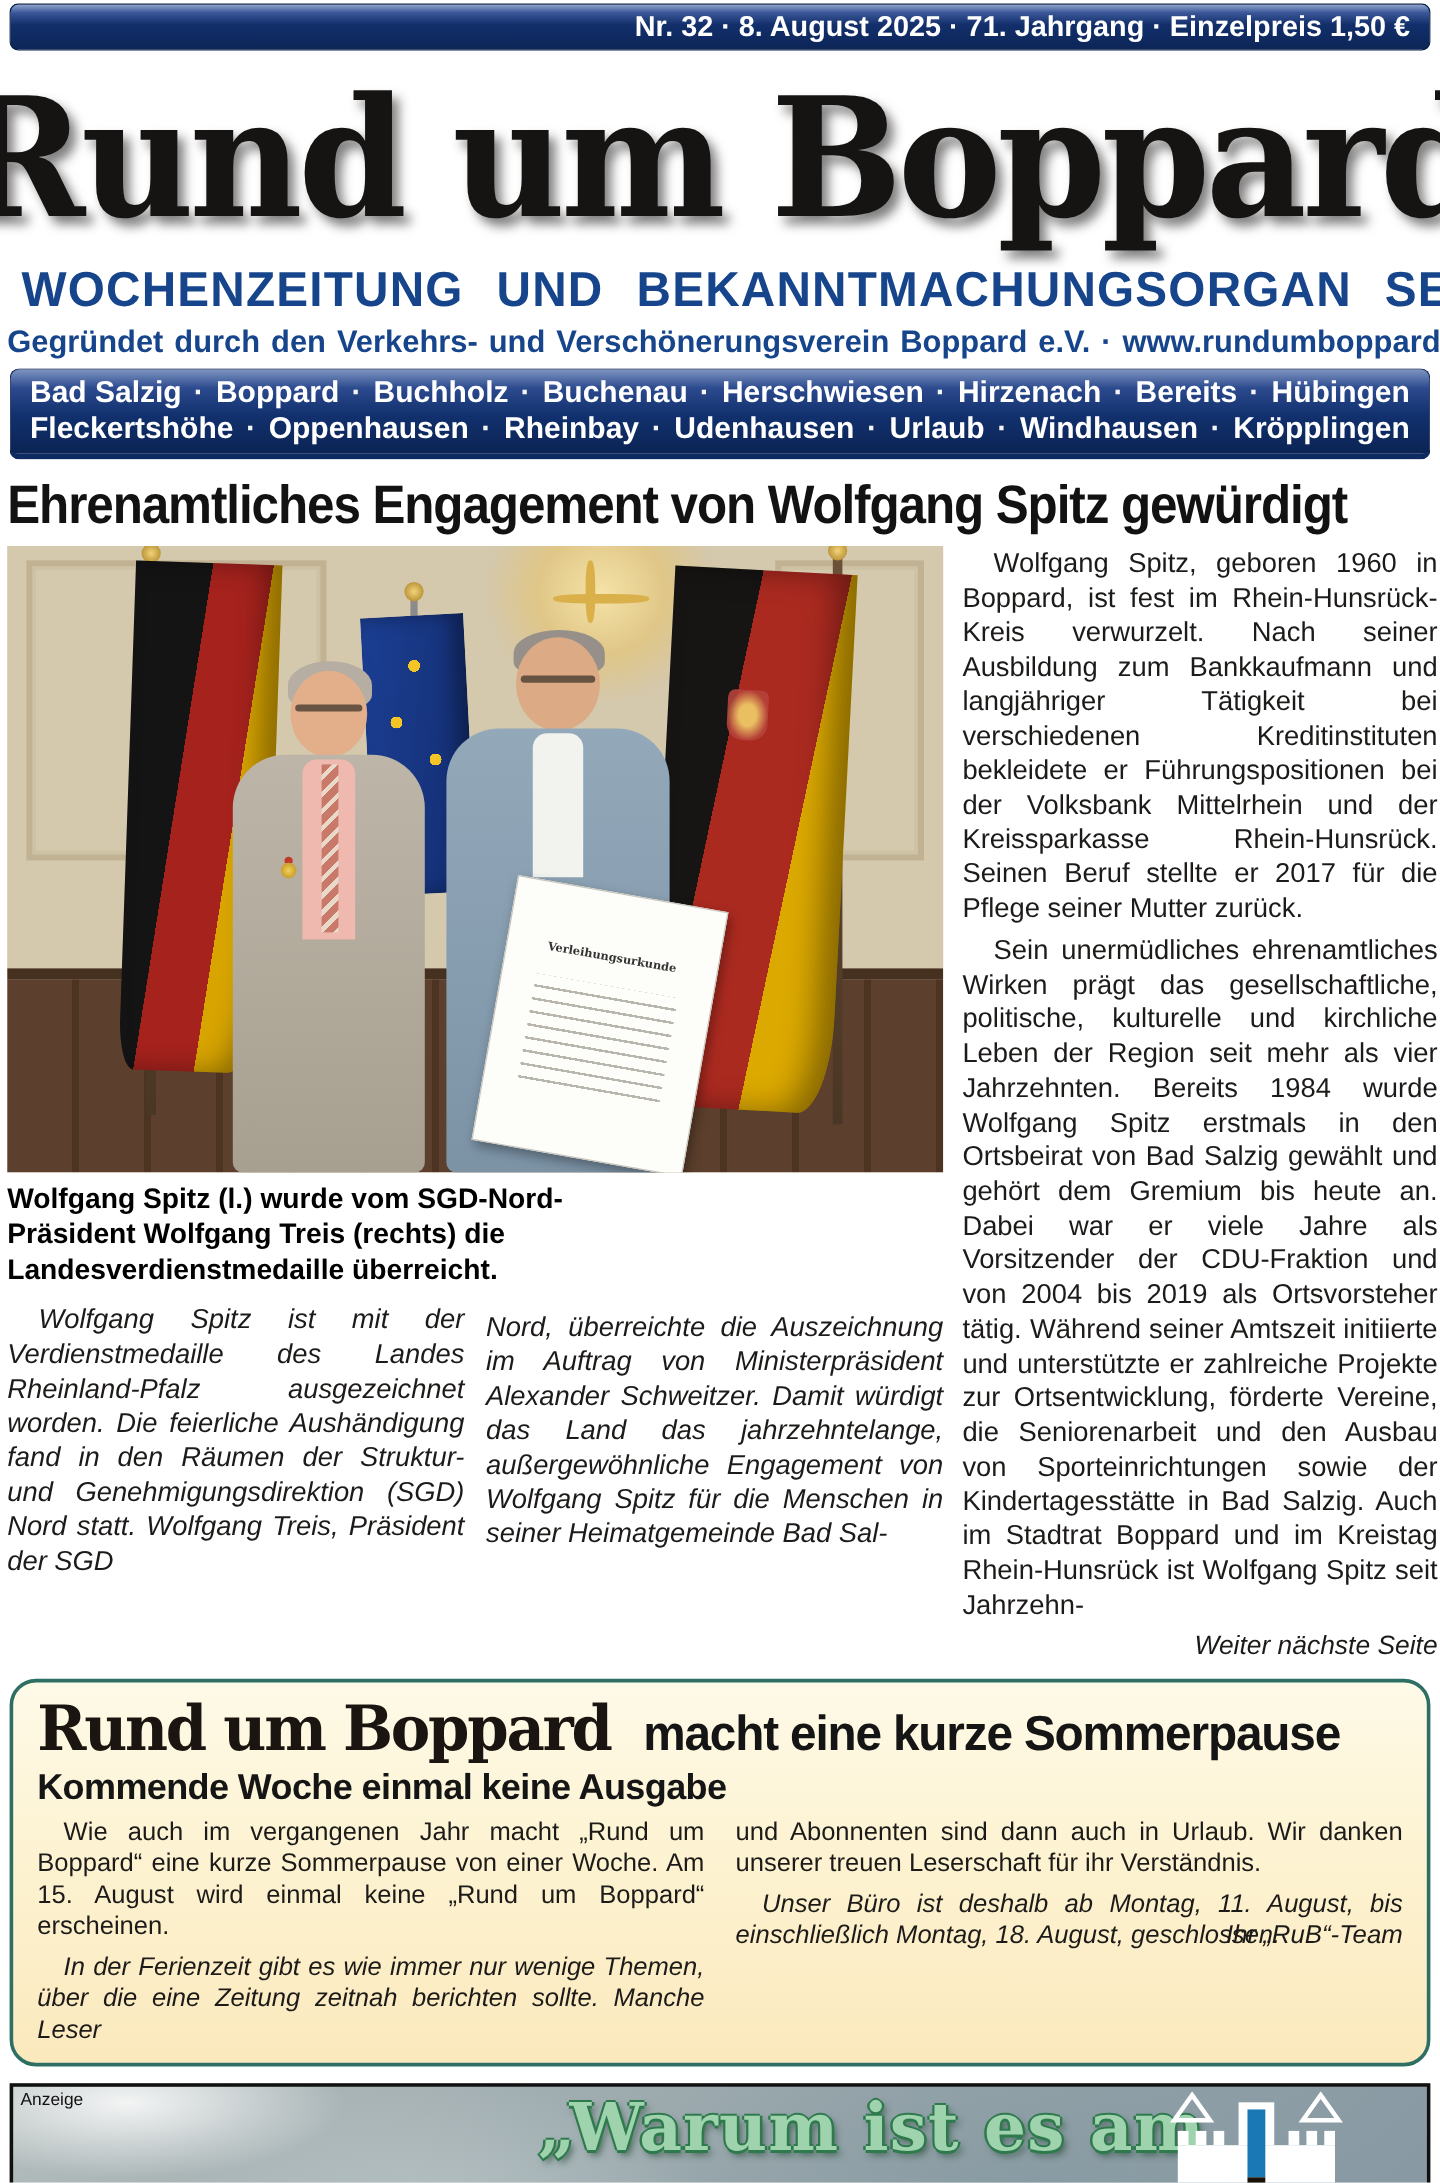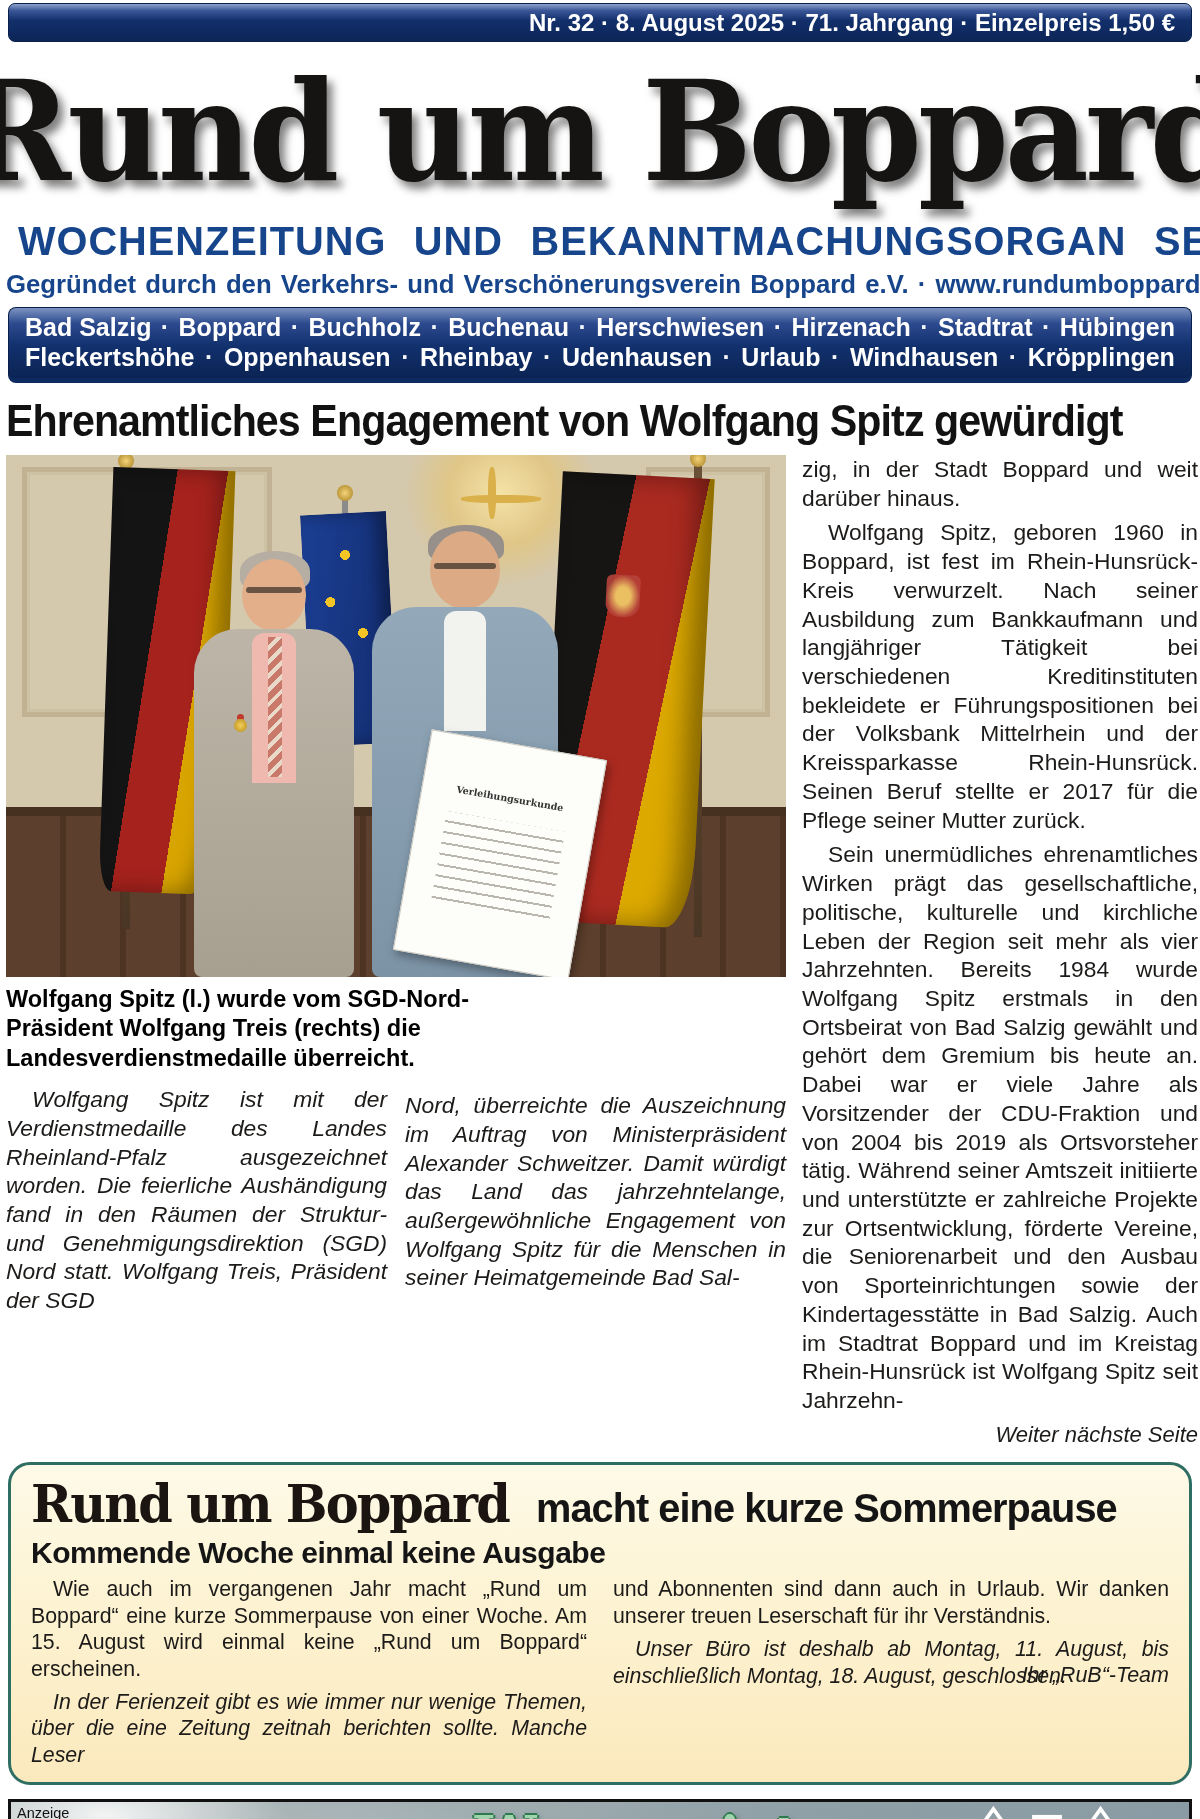--- a/index.html
+++ b/index.html
@@ -190,21 +190,21 @@
       <span>Boppard</span>
       <span class="nav-sep">·</span>
       <span>Buchholz</span>
       <span class="nav-sep">·</span>
       <span>Buchenau</span>
       <span class="nav-sep">·</span>
       <span>Herschwiesen</span>
       <span class="nav-sep">·</span>
       <span>Hirzenach</span>
       <span class="nav-sep">·</span>
-      <span>Stadtrat</span>
+      <span>Bereits</span>
       <span class="nav-sep">·</span>
       <span>Hübingen</span>
     </div>
     <div class="nav-row">
       <span>Fleckertshöhe</span>
       <span class="nav-sep">·</span>
       <span>Oppenhausen</span>
       <span class="nav-sep">·</span>
       <span>Rheinbay</span>
       <span class="nav-sep">·</span>
@@ -272,21 +272,20 @@
         <div class="caption">Wolfgang Spitz (l.) wurde vom SGD-Nord-Präsident Wolfgang Treis (rechts) die Landesverdienstmedaille überreicht.</div>
       </div>
 
       <div class="two-cols bodytext">
         <p class="ind">Wolfgang Spitz ist mit der Verdienstmedaille des Landes Rheinland-Pfalz ausgezeichnet worden. Die feierliche Aushändigung fand in den Räumen der Struktur- und Genehmigungsdirektion (SGD) Nord statt. Wolfgang Treis, Präsident der SGD</p>
         <p>Nord, überreichte die Auszeichnung im Auftrag von Ministerpräsident Alexander Schweitzer. Damit würdigt das Land das jahrzehntelange, außergewöhnliche Engagement von Wolfgang Spitz für die Menschen in seiner Heimatgemeinde Bad Sal-</p>
       </div>
     </div>
 
     <div class="bodytext">
-      <p>zig, in der Stadt Boppard und weit darüber hinaus.</p>
       <p class="ind">Wolfgang Spitz, geboren 1960 in Boppard, ist fest im Rhein-Hunsrück-Kreis verwurzelt. Nach seiner Ausbildung zum Bankkaufmann und langjähriger Tätigkeit bei verschiedenen Kreditinstituten bekleidete er Führungspositionen bei der Volksbank Mittelrhein und der Kreissparkasse Rhein-Hunsrück. Seinen Beruf stellte er 2017 für die Pflege seiner Mutter zurück.</p>
       <p class="ind">Sein unermüdliches ehrenamtliches Wirken prägt das gesellschaftliche, politische, kulturelle und kirchliche Leben der Region seit mehr als vier Jahrzehnten. Bereits 1984 wurde Wolfgang Spitz erstmals in den Ortsbeirat von Bad Salzig gewählt und gehört dem Gremium bis heute an. Dabei war er viele Jahre als Vorsitzender der CDU-Fraktion und von 2004 bis 2019 als Ortsvorsteher tätig. Während seiner Amtszeit initiierte und unterstützte er zahlreiche Projekte zur Ortsentwicklung, förderte Vereine, die Seniorenarbeit und den Ausbau von Sporteinrichtungen sowie der Kindertagesstätte in Bad Salzig. Auch im Stadtrat Boppard und im Kreistag Rhein-Hunsrück ist Wolfgang Spitz seit Jahrzehn-</p>
       <div class="continuation">Weiter nächste Seite</div>
     </div>
   </div>
 
   <div class="notice">
     <div class="notice-title">
       <span class="frak">Rund um Boppard</span>
       <span class="rest">macht eine kurze Sommerpause</span>

